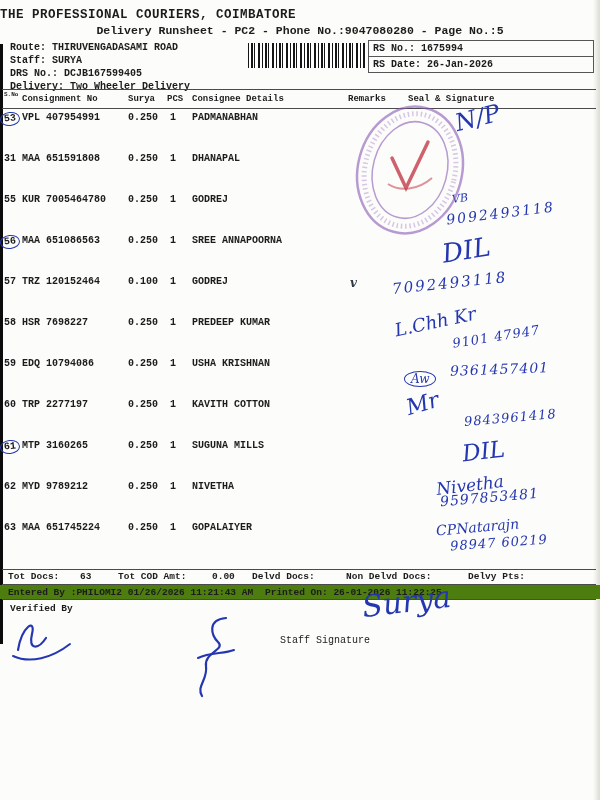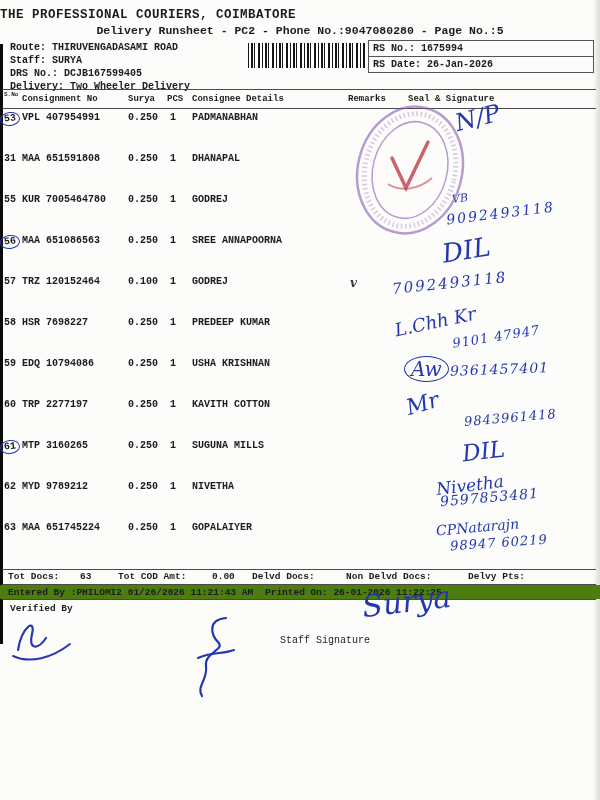--- a/index.html
+++ b/index.html
@@ -45,21 +45,21 @@
   .circled{display:inline-block;border:1.6px solid #2437b0;border-radius:50%;padding:0 3px 1px 3px;margin-left:-4px;transform:rotate(-6deg);}
 
   
   .r0 .sign1{left:55px;top:-6px;font-size:24px;transform:rotate(-14deg);}
   .r2 .sign1{left:52px;top:0;font-size:11px;transform:rotate(-8deg);}
   .r2 .sign2{left:46px;top:13px;font-size:14px;transform:rotate(-7deg);letter-spacing:2px;}
   .r3 .sign1{left:42px;top:2px;font-size:26px;transform:rotate(-9deg);}
   .r4 .sign1{left:-8px;top:0;font-size:15px;transform:rotate(-6deg);letter-spacing:2px;}
   .r5 .sign1{left:-6px;top:-4px;font-size:18px;transform:rotate(-12deg);}
   .r5 .sign2{left:52px;top:14px;font-size:13px;transform:rotate(-9deg);letter-spacing:1px;}
-  .r6 .sign1{left:4px;top:0;font-size:20px;border:1.4px solid #2437b0;border-radius:50%;padding:0 6px;}
+  .r6 .sign1{left:4px;top:15px;font-size:12px;border:1.4px solid #2437b0;border-radius:50%;padding:0 6px;}
   .r6 .sign2{left:50px;top:5px;font-size:14px;letter-spacing:1px;transform:rotate(-2deg);}
   .r7 .sign1{left:6px;top:-6px;font-size:22px;transform:rotate(-16deg);}
   .r7 .sign2{left:64px;top:13px;font-size:13px;transform:rotate(-5deg);letter-spacing:1px;}
   .r8 .sign1{left:62px;top:0;font-size:23px;transform:rotate(-7deg);}
   .r9 .sign1{left:36px;top:-4px;font-size:17px;transform:rotate(-7deg);}
   .r9 .sign2{left:40px;top:10px;font-size:14px;transform:rotate(-5deg);letter-spacing:1px;}
   .r10 .sign1{left:36px;top:-1px;font-size:14px;transform:rotate(-5deg);}
   .r10 .sign2{left:50px;top:15px;font-size:13px;transform:rotate(-4deg);letter-spacing:1px;}
 
   .totals{position:absolute;left:0;top:571px;width:100%;height:13px;font-size:9.5px;font-weight:bold;}

